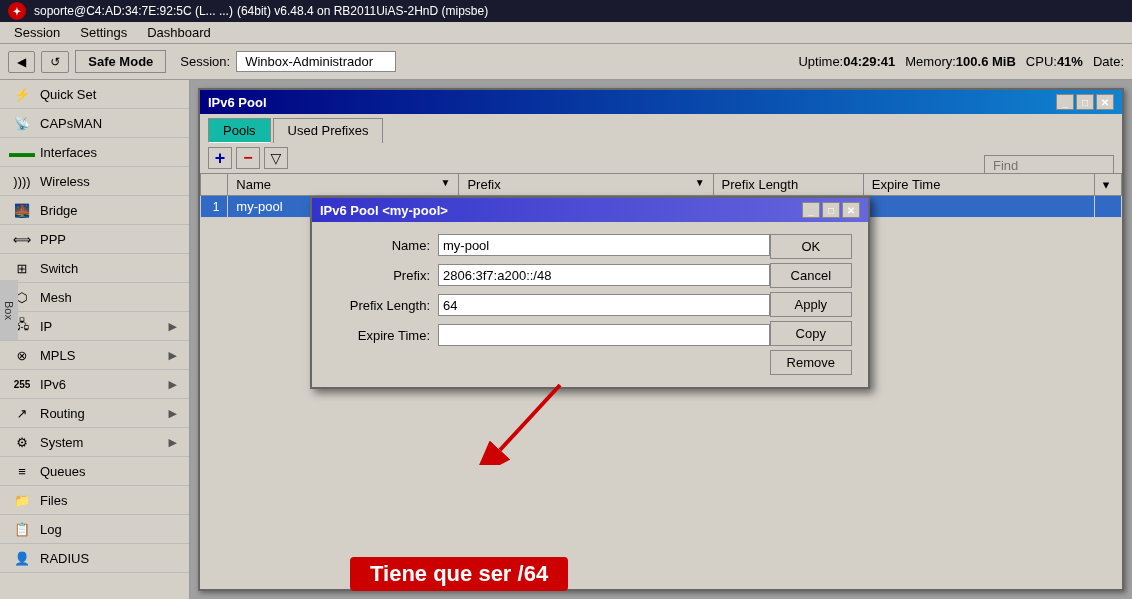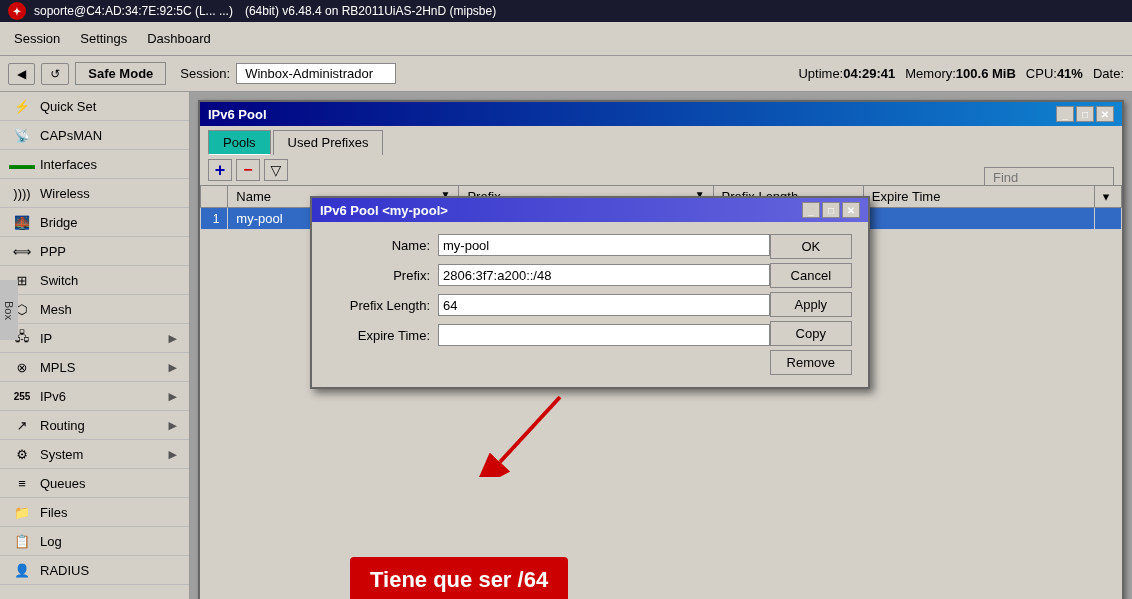--- a/index.html
+++ b/index.html
@@ -34,21 +34,21 @@
       justify-content: center;
       font-size: 10px;
       color: white;
       font-weight: bold;
     }
     .top-bar .title { font-size: 12px; }
 
     
     .menu-bar {
       background: #d4d0c8;
-      height: 34px;
+      height: 22px;
       display: flex;
       align-items: center;
       padding: 0 4px;
       border-bottom: 1px solid #999;
     }
     .menu-bar .menu-item {
       padding: 2px 10px;
       font-size: 13px;
       cursor: pointer;
       color: #000;
@@ -256,21 +256,21 @@
       width: 120px;
     }
     .table-container {
       position: relative;
       background: white;
     }
 
     
     .dialog {
       position: absolute;
-      top: 104px;
+      top: 116px;
       left: 120px;
       width: 560px;
       background: #d4d0c8;
       border: 2px solid #666;
       box-shadow: 4px 4px 8px rgba(0,0,0,0.5);
       z-index: 10;
     }
     .dialog-titlebar {
       background: linear-gradient(to right, #3333cc, #6666dd);
       height: 24px;
@@ -326,21 +326,21 @@
       min-width: 76px;
     }
     .annotation-box {
       position: absolute;
       bottom: 8px;
       left: 160px;
       background: #cc0000;
       color: white;
       font-size: 22px;
       font-weight: bold;
-      padding: 10px 20px;
+      padding: 4px 20px;
       border-radius: 4px;
       z-index: 20;
       white-space: nowrap;
     }
 
     
     .row-num {
       background: #d4d0c8;
       color: #000;
       text-align: right;
@@ -349,21 +349,21 @@
       border-right: 1px solid #888;
       width: 20px;
     }
   </style>
 </head>
 <body>
 
 <div class="top-bar">
   <div class="logo">✦</div>
   <span class="title">soporte@C4:AD:34:7E:92:5C (L... ...)</span>
-  <span style="margin-left:12px;">(64bit) v6.48.4 on RB2011UiAS-2HnD (mipsbe)</span>
+  <span style="margin-left:4px;">(64bit) v6.48.4 on RB2011UiAS-2HnD (mipsbe)</span>
 </div>
 
 <div class="menu-bar">
   <div class="menu-item">Session</div>
   <div class="menu-item">Settings</div>
   <div class="menu-item">Dashboard</div>
 </div>
 
 <div class="toolbar">
   <button class="toolbar-btn">◀</button>

